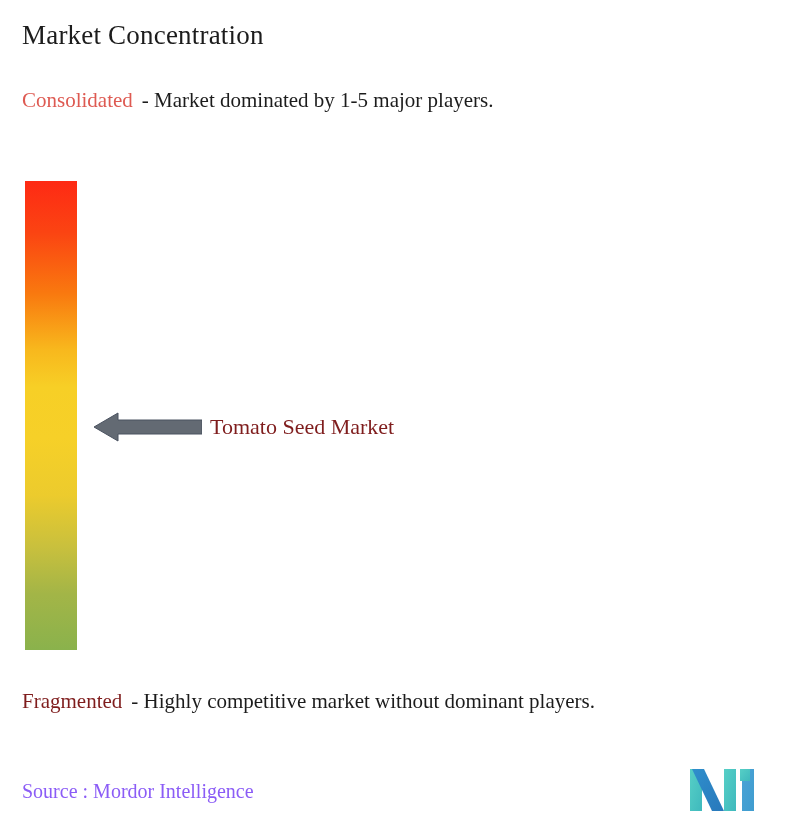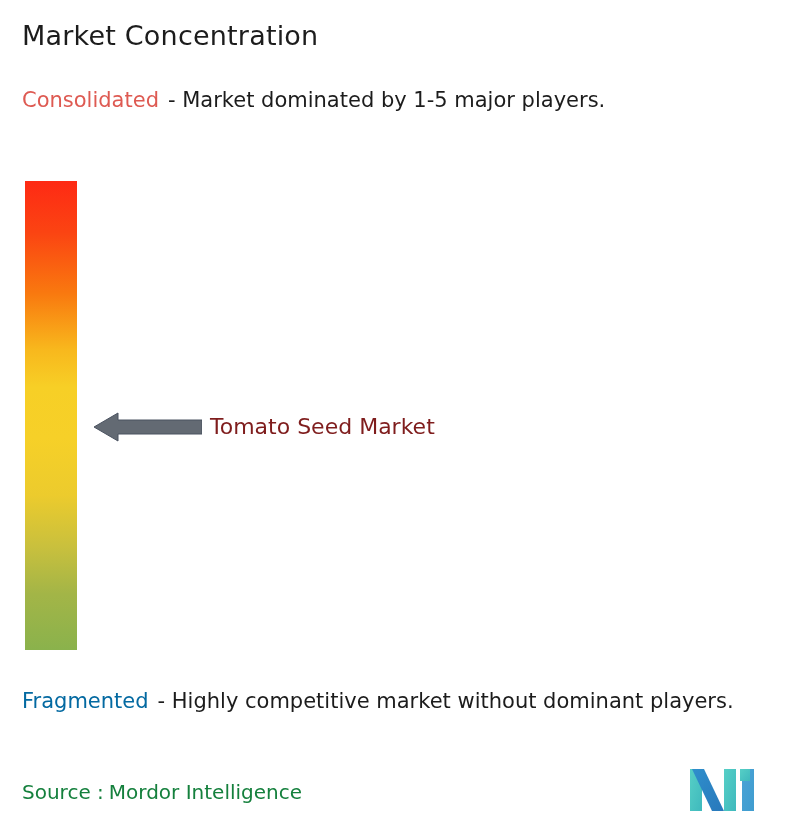--- a/index.html
+++ b/index.html
@@ -12,20 +12,21 @@
     height: 834px;
     position: relative;
     font-family: "DejaVu Sans", sans-serif;
     color: #1a1a1a;
     overflow: hidden;
   }
 
   .page {
     position: absolute;
     inset: 0;
+    font-family: Liberation Serif, serif;
   }
 
   
   .title {
     position: absolute;
     left: 22px;
     top: 20px;
     font-size: 27px;
     font-weight: 400;
     letter-spacing: 0.2px;
@@ -49,21 +50,21 @@
     top: 685px;
     width: 770px;
     font-size: 21px;
     line-height: 32px;
     color: #1c1c1c;
   }
   .kw-consolidated {
     color: #de5a52;
   }
   .kw-fragmented {
-    color: #0369a1;
+    color: #7f1d1d;
   }
   .legend-sep {
     display: inline-block;
     width: 9px;
   }
 
   
   .scale-bar {
     position: absolute;
     left: 25px;
@@ -106,21 +107,21 @@
     color: #7f1d1d;
     white-space: nowrap;
   }
 
   
   .source {
     position: absolute;
     left: 22px;
     top: 780px;
     font-size: 20px;
-    color: #15803d;
+    color: #8b5cf6;
     white-space: nowrap;
     text-align: center;
   }
   .source .sep {
     display: inline-block;
     width: 5px;
   }
 
   .logo {
     position: absolute;

